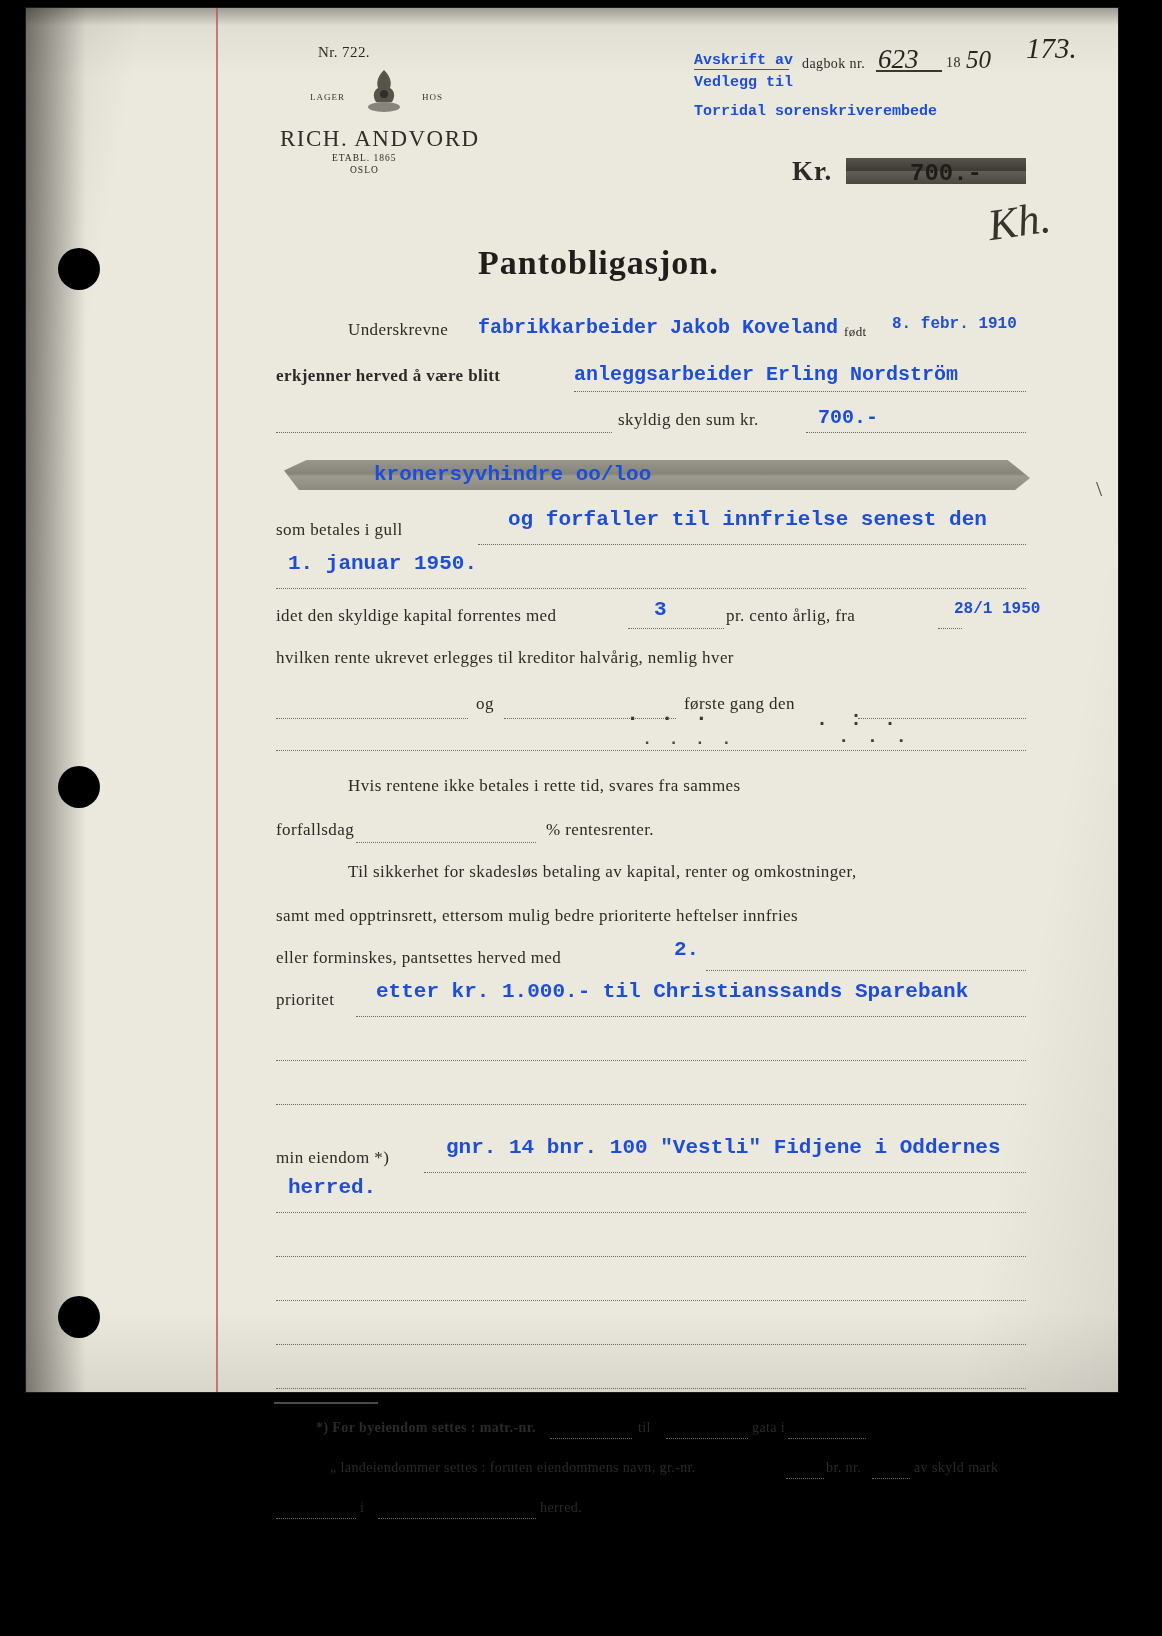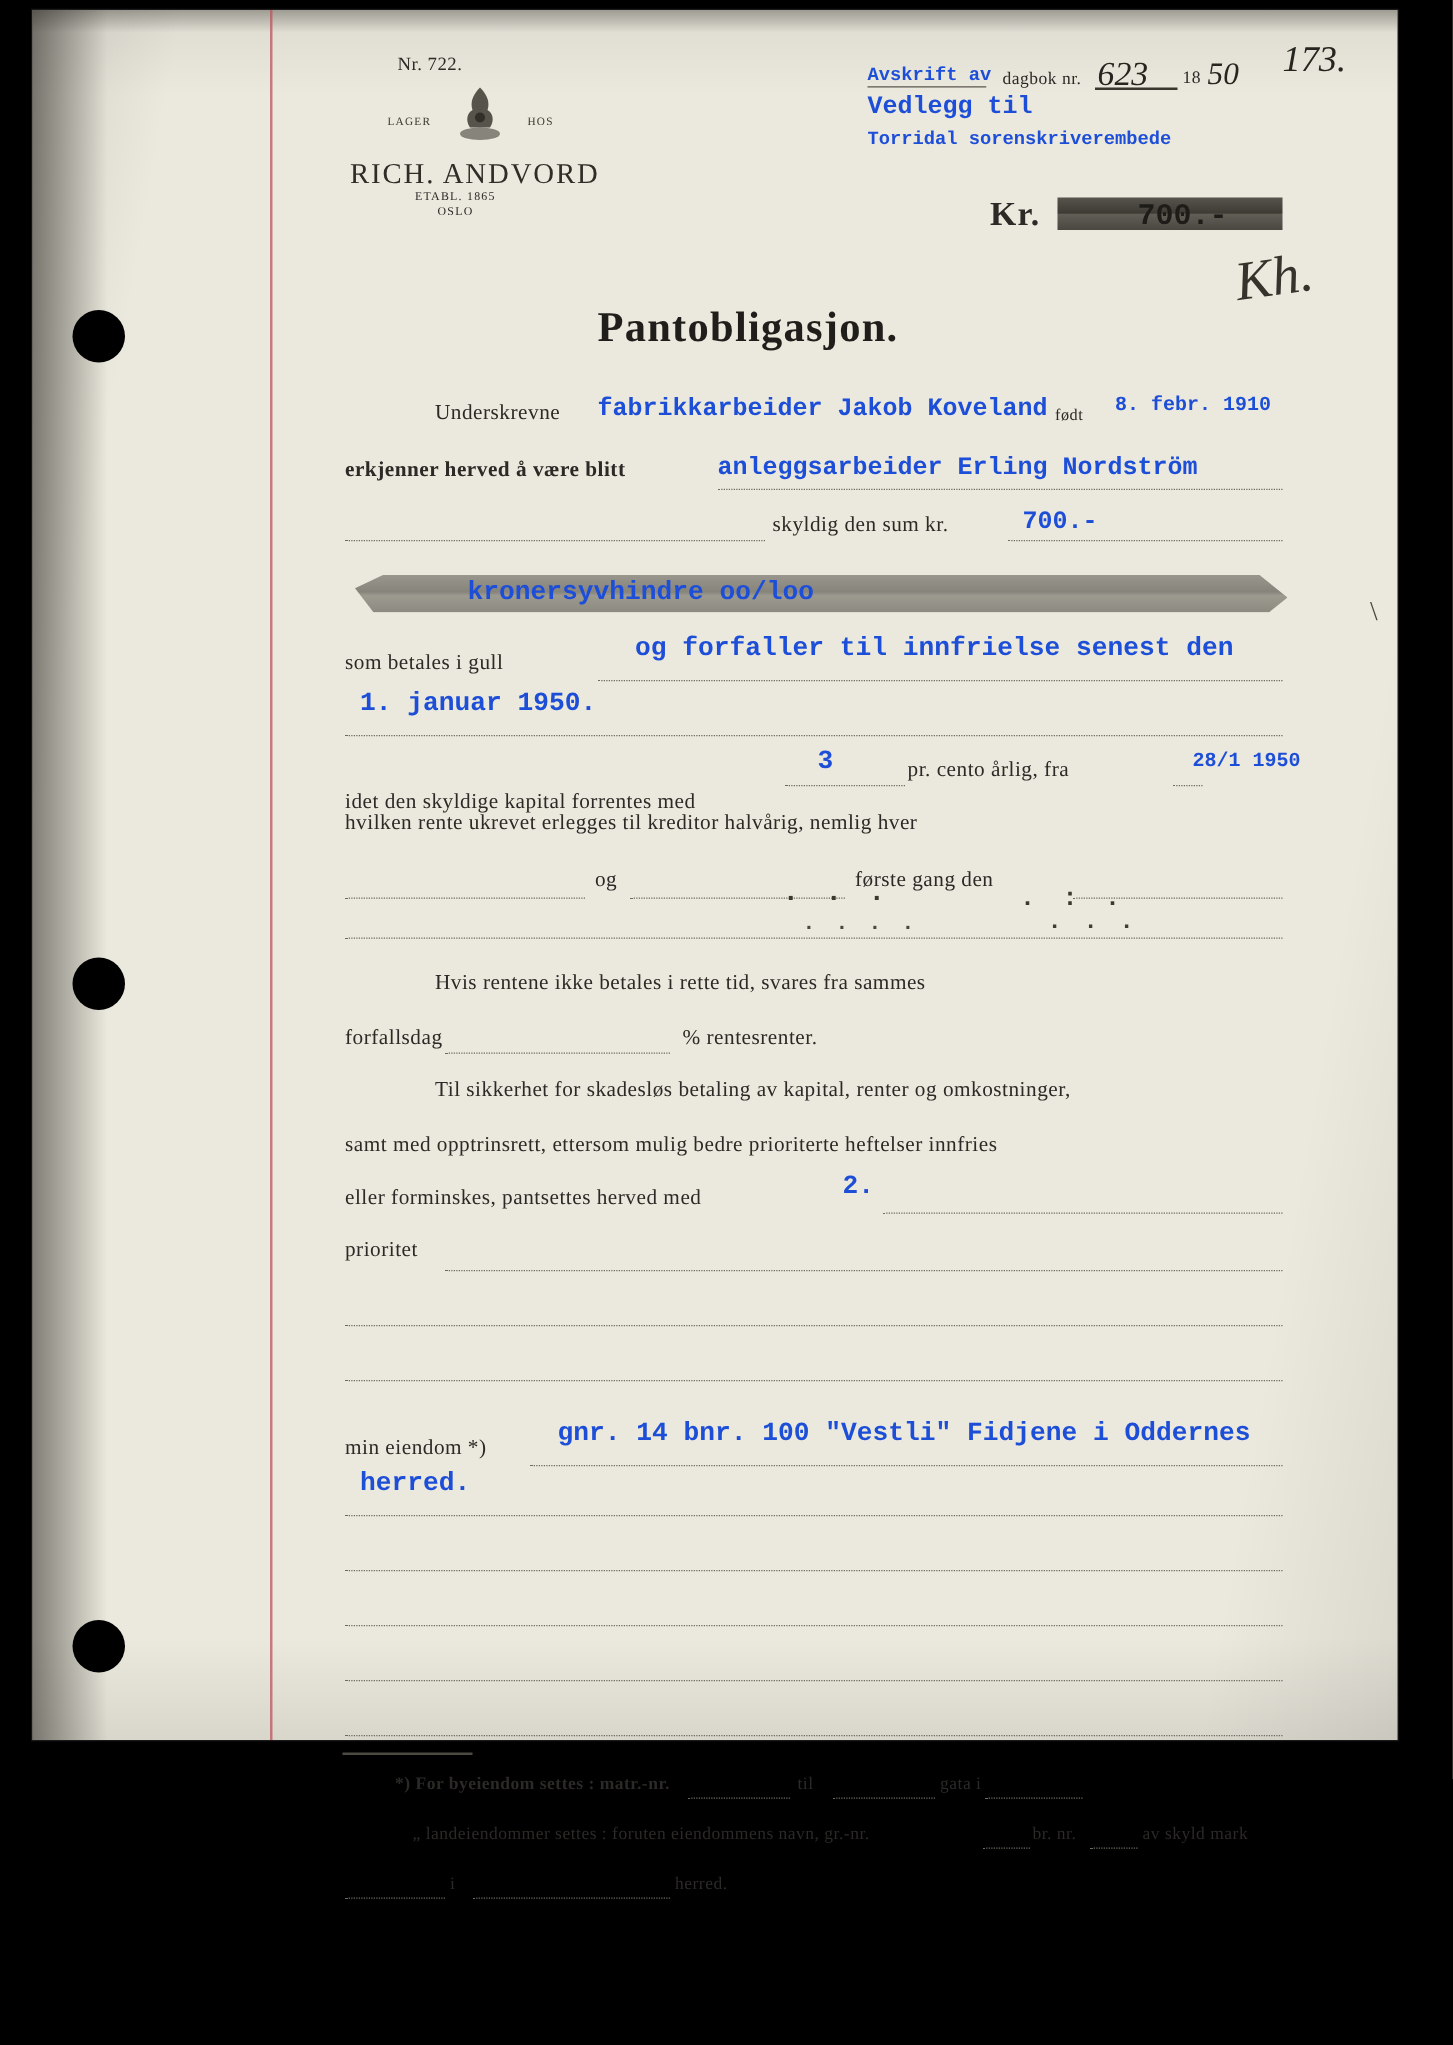--- a/index.html
+++ b/index.html
@@ -108,21 +108,21 @@
   #crest {
     position: absolute; left: 62px; top: 0px; width: 56px; height: 48px;
   }
   #brand { left: 254px; top: 118px; font-size: 23px; letter-spacing: 1.5px; color:#2e2d27;}
   #etabl { left: 306px; top: 145px; font-size: 9.5px; letter-spacing: 1px; }
   #oslo  { left: 324px; top: 157px; font-size: 9.5px; letter-spacing: 1px; }
 
   
   #avskrift { left: 668px; top: 44px; font-size: 15px; }
   #avskrift-ul { left: 668px; top: 61px; width: 95px; }
-  #vedlegg { left: 668px; top: 66px; font-size: 20px; }
+  #vedlegg { left: 668px; top: 66px; font-size: 15px; }
   #dagbok { left: 776px; top: 48px; font-size: 14px; }
   #dagboknr { left: 852px; top: 36px; font-size: 27px; }
   #dagbok-strike { left: 850px; top: 62px; width: 66px; border-bottom: 2px solid #3a372f; }
   #aar19 { left: 920px; top: 47px; font-size: 14px; }
   #aar50 { left: 940px; top: 38px; font-size: 25px; }
   #torridal { left: 668px; top: 95px; font-size: 15px; }
   #folio { left: 1000px; top: 24px; font-size: 29px; }
 
   #kr-label { left: 766px; top: 148px; font-size: 27px; font-weight: bold; letter-spacing: 1px;}
   #kr-band {
@@ -159,21 +159,21 @@
     clip-path: polygon(0 35%, 3% 0, 97% 0, 100% 60%, 98% 100%, 2% 100%);
   }
   #kr-words { left: 348px; top: 455px; font-size: 21px; }
 
   #l4-a { left: 250px; top: 512px; }
   #l4-val { left: 482px; top: 500px; font-size: 21px; }
   #l4-dots { left: 452px; top: 536px; width: 548px; }
   #l5-val { left: 262px; top: 544px; font-size: 21px; }
   #l5-dots { left: 250px; top: 580px; width: 750px; }
 
-  #l6-a { left: 250px; top: 598px; margin-top: 25px; }
+  #l6-a { left: 250px; top: 598px; }
   #l6-rate { left: 628px; top: 590px; font-size: 21px; }
   #l6-b { left: 700px; top: 598px; }
   #l6-from { left: 928px; top: 592px; font-size: 16px; }
   #l6-dots1 { left: 602px; top: 620px; width: 96px; }
   #l6-dots2 { left: 912px; top: 620px; width: 24px; }
 
   #l7 { left: 250px; top: 640px; }
 
   #l8-og { left: 450px; top: 686px; }
   #l8-forste { left: 658px; top: 686px; }
@@ -334,20 +334,21 @@
     <div class="dots" id="l10-dots"></div>
     <div class="pr print bodytxt" id="l10-b">% rentesrenter.</div>
 
     <div class="pr print bodytxt" id="l11">Til sikkerhet for skadesløs betaling av kapital, renter og omkostninger,</div>
     <div class="pr print bodytxt" id="l12">samt med opptrinsrett, ettersom mulig bedre prioriterte heftelser innfries</div>
     <div class="pr print bodytxt" id="l13">eller forminskes, pantsettes herved med</div>
     <div class="pr type" id="l13-val">2.</div>
     <div class="dots" id="l13-dots"></div>
 
     <div class="pr print bodytxt" id="l14-a">prioritet</div>
+    <div class="pr type" id="l14-val">etter kr. 1.000.- til Christianssands Sparebank</div>
     <div class="dots" id="l14-dots"></div>
     <div class="dots" id="l15-dots"></div>
     <div class="dots" id="l16-dots"></div>
 
     <div class="pr print bodytxt" id="l17-a">min eiendom *)</div>
     <div class="pr type" id="l17-val">gnr. 14 bnr. 100 "Vestli" Fidjene i Oddernes</div>
     <div class="dots" id="l17-dots"></div>
     <div class="pr type" id="l18-val">herred.</div>
     <div class="dots" id="l18-dots"></div>
     <div class="dots" id="l19-dots"></div>

